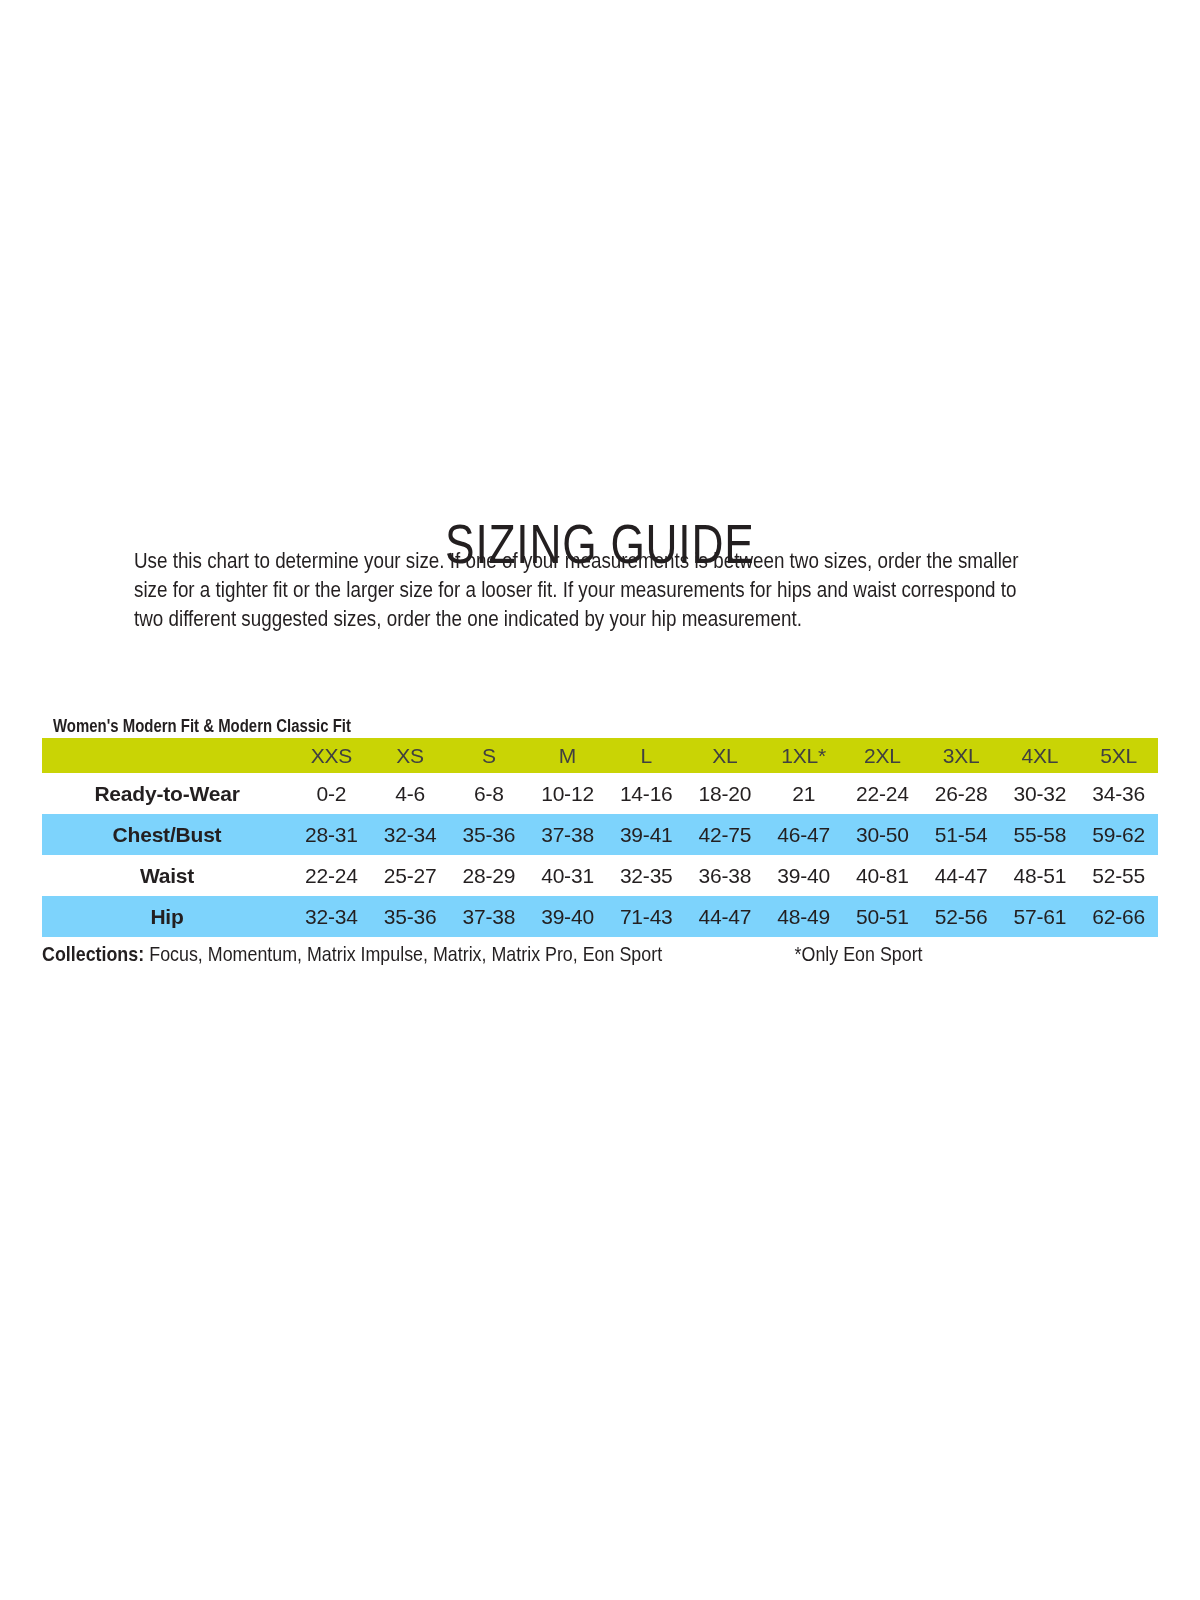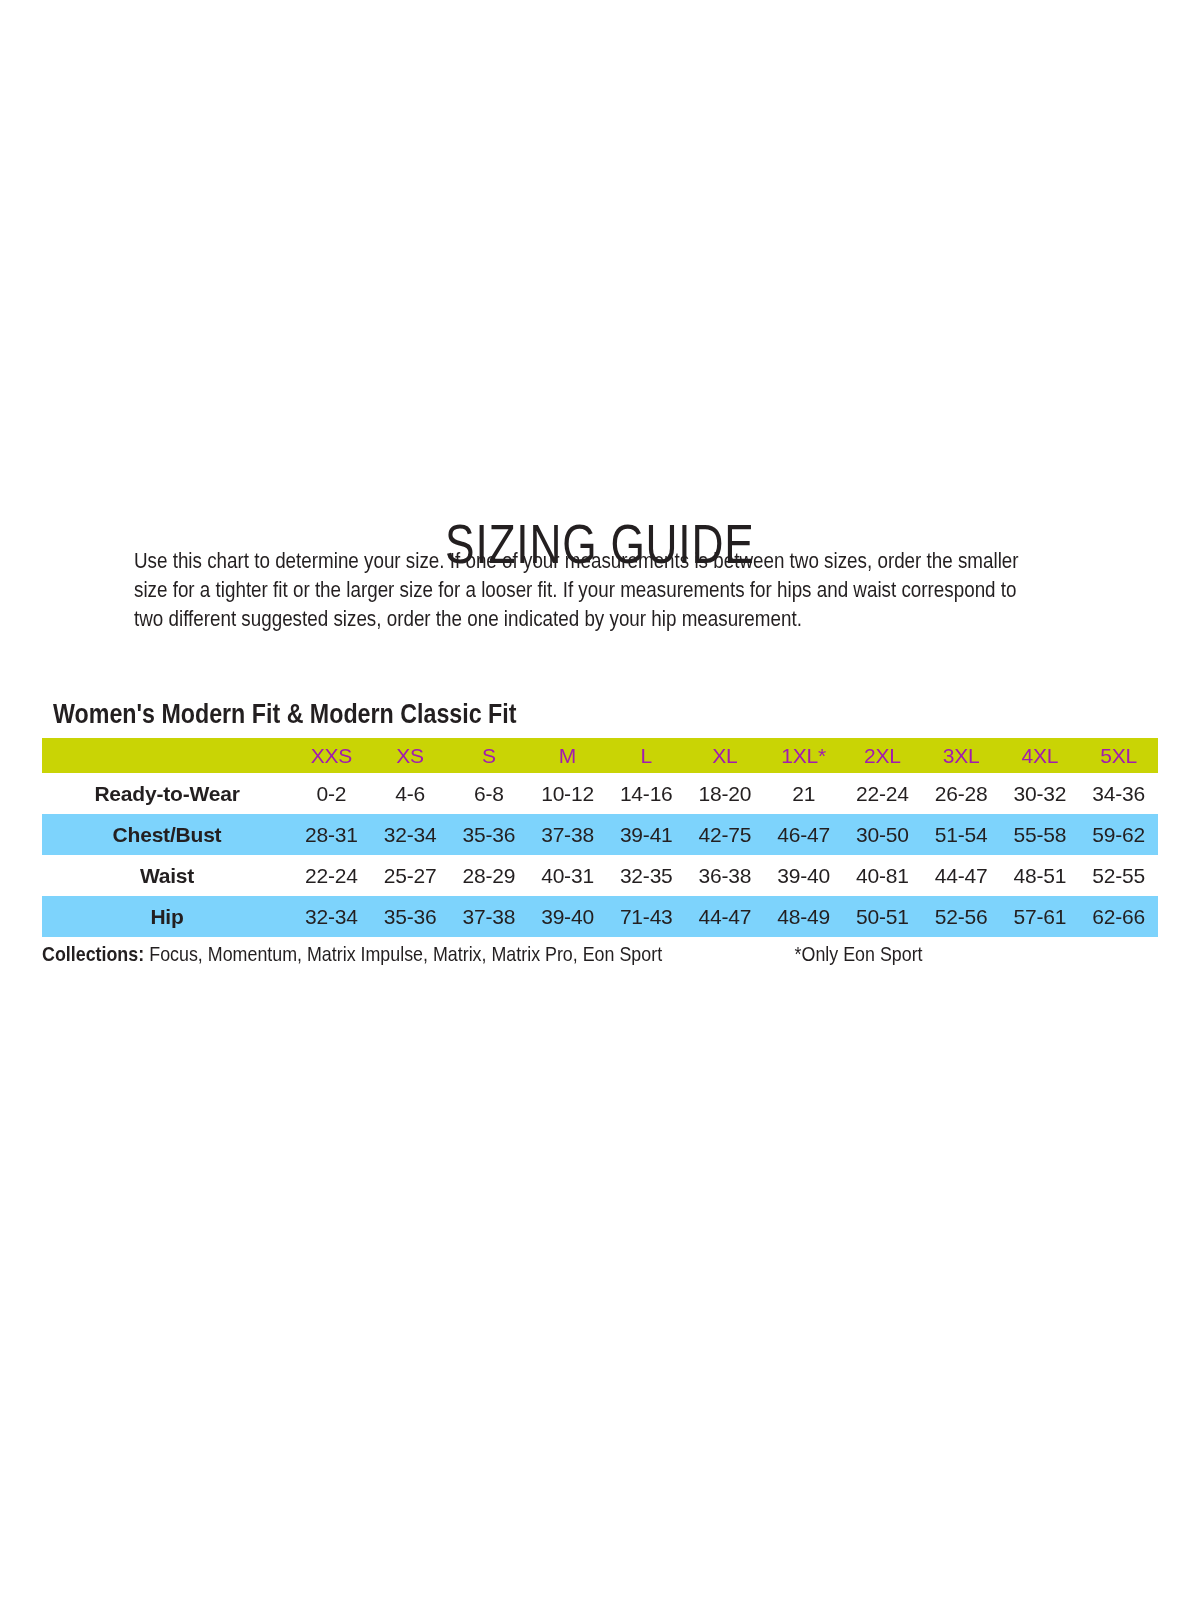--- a/index.html
+++ b/index.html
@@ -41,23 +41,23 @@
     line-height: 29px;
   }
   .intro-line {
     display: block;
     white-space: nowrap;
     transform: scaleX(0.875);
     transform-origin: left center;
   }
   .section-heading {
     position: absolute;
-    top: 675px;
+    top: 701px;
     left: 53px;
-    font-size: 28px;
+    font-size: 18px;
     font-weight: 700;
     white-space: nowrap;
   }
   .section-heading .squeeze {
     display: inline-block;
     transform: scaleX(0.83);
     transform-origin: left center;
   }
   table.size-table {
     position: absolute;
@@ -71,21 +71,21 @@
   table.size-table th, table.size-table td {
     padding: 0;
     text-align: center;
     vertical-align: middle;
     font-size: 21px;
     letter-spacing: -0.2px;
   }
   table.size-table thead th {
     height: 35px;
     background: #c9d405;
-    color: #a21caf;
+    color: #404040;
     font-weight: 400;
   }
   table.size-table tbody tr { height: 41px; }
   table.size-table tbody tr.striped { background: #7dd3fc; }
   table.size-table tbody th.row-label {
     font-weight: 700;
   }
   table.size-table tbody td { font-weight: 400; }
   .collections {
     position: absolute;

